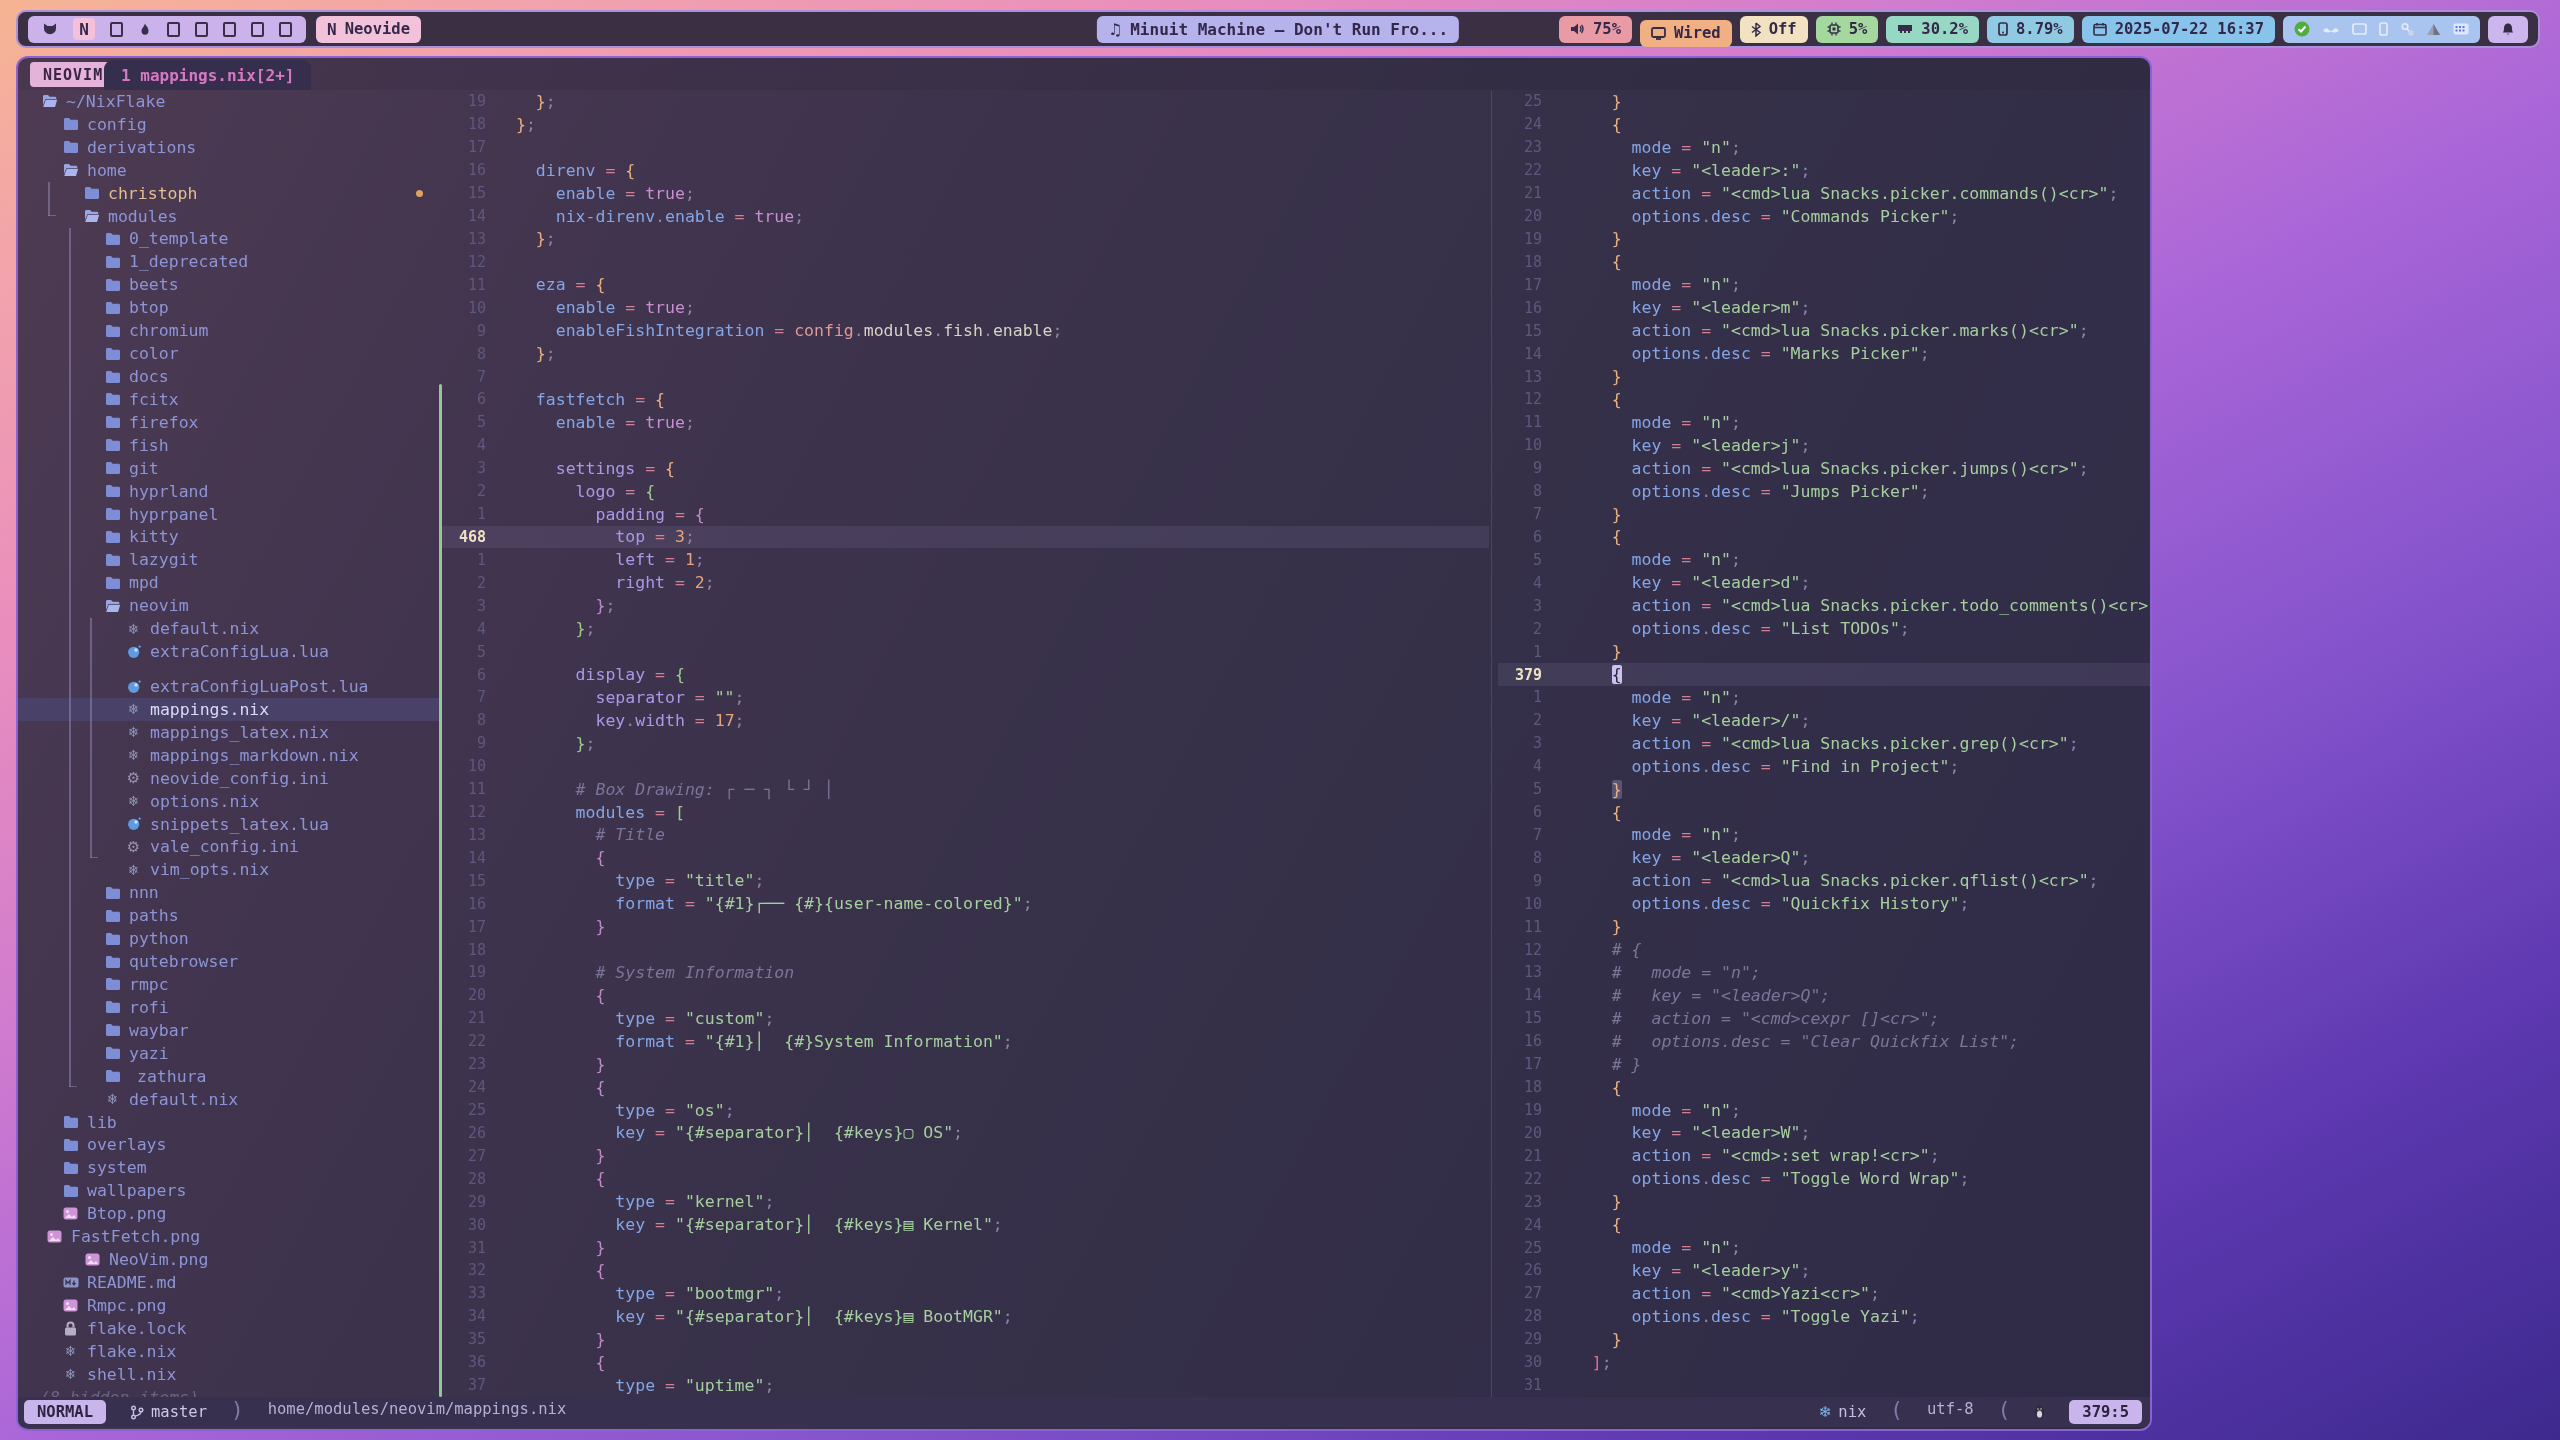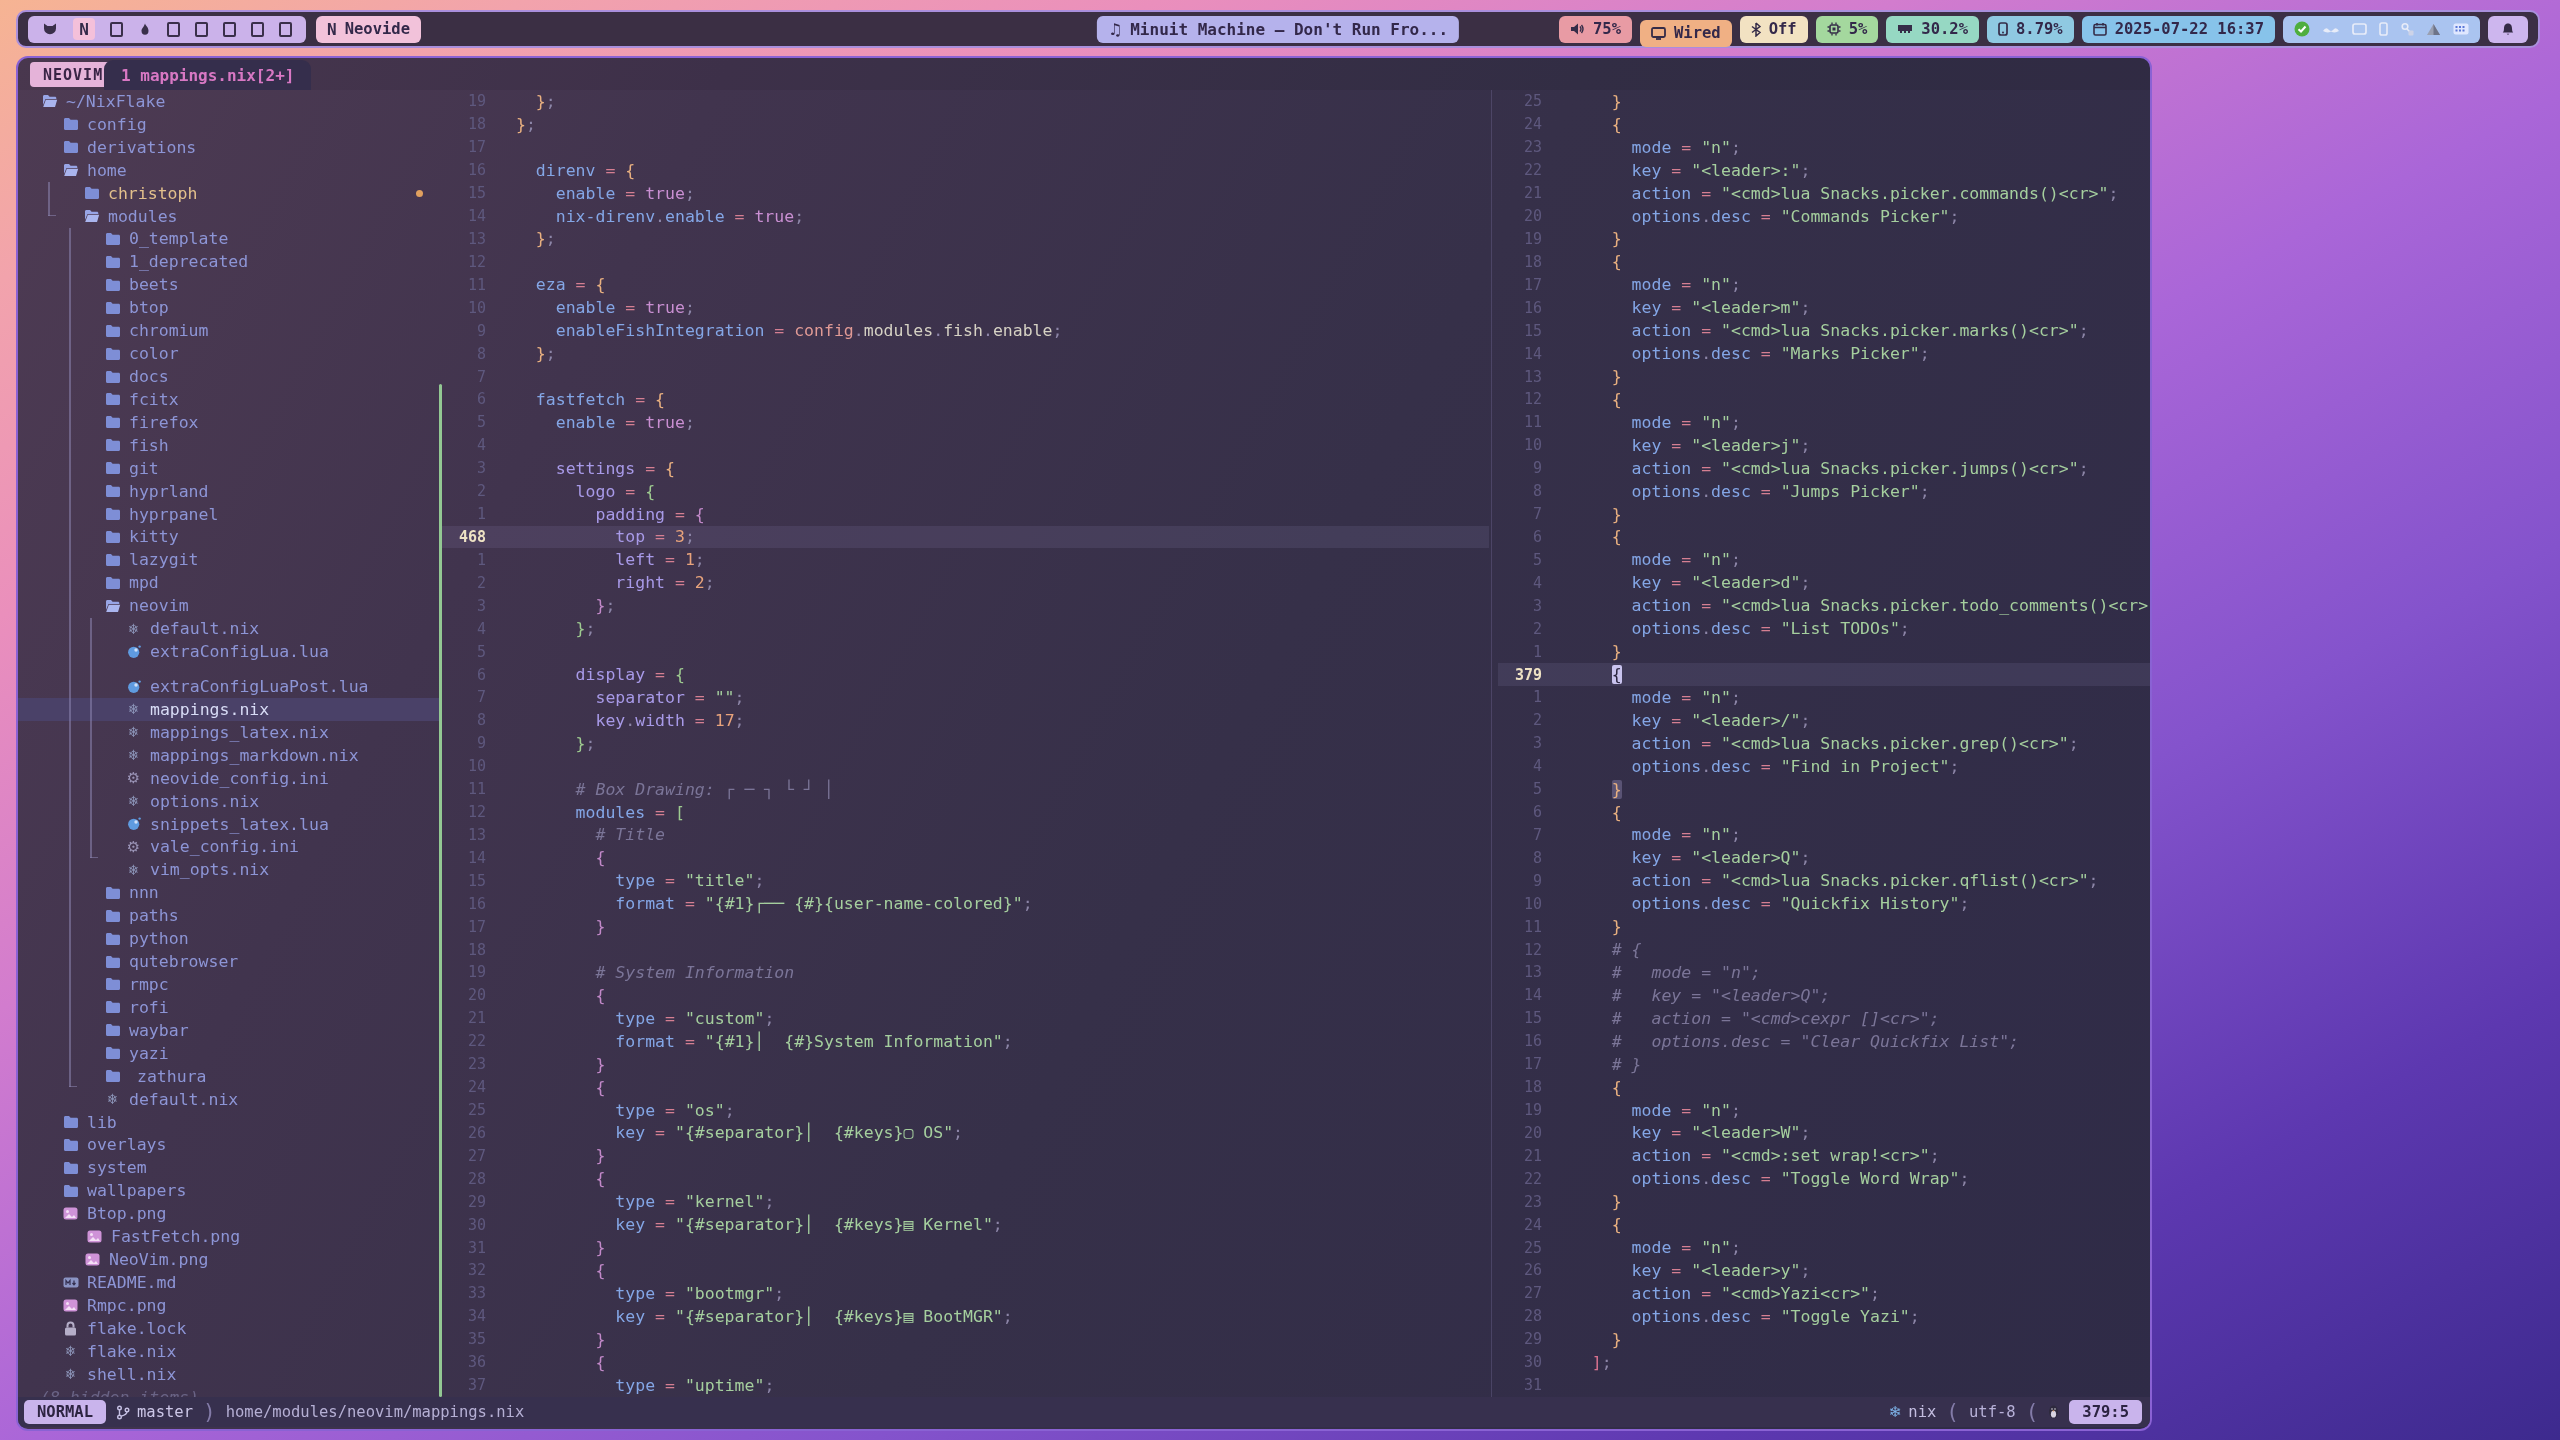--- a/index.html
+++ b/index.html
@@ -59,21 +59,21 @@
   .tk-id{color:#84a6e6}.tk-at{color:#a89ae8}.tk-op{color:#d57f92}.tk-num{color:#e8a37c}
   .tk-bool{color:#c98fd2}.tk-str{color:#a5cf9e}.tk-b1{color:#e9b080}.tk-b2{color:#9ecb90}
   .tk-b3{color:#c289c9}.tk-lb{color:#d9728f}.tk-pn{color:#8d86a8}
   .tk-cm{color:#7b7598;font-style:italic}
   .tk-var{color:#e09a95}.tk-fld{color:#d6d2c4}.tk-w{color:#c8c4dc}
   .tk-cur{background:#c9c3ee;color:#2c2640;border-radius:2px}
   .tk-mp{color:#e9b080;background:rgba(190,180,230,.28);border-radius:2px}
   
   .statusbar{position:absolute;left:0;top:1339px;width:100%;height:30px;background:#37304e;
     display:flex;align-items:center;justify-content:space-between;font-size:15.5px;color:#b7b1d8}
-  .sb-left,.sb-right{display:flex;align-items:center;gap:10px}
+  .sb-left,.sb-right{display:flex;gap:24px}
   .sb-left{margin-left:6px}.sb-right{margin-right:8px}
   .sb-badge{background:#c9b4ec;color:#2d2442;font-weight:bold;border-radius:5px;height:24px;
     display:flex;align-items:center;padding:0 13px}
   .sb-sep{color:#837ba8;font-size:21px;font-weight:normal;line-height:1}
   .sb-branch{display:flex;align-items:center;gap:7px;color:#cdc7e8}
   .sb-path{color:#b5afd4}
   .sb-ft{display:flex;align-items:center;gap:7px;color:#c3bde0}
   .i-nix-sb{color:#7db2e8;font-size:15px;font-family:"DejaVu Sans",sans-serif}
 </style>
 </head>
@@ -639,21 +639,21 @@
       <div class="trow" style="padding-left: 43px;">
         <span class="ti">
           <svg width="15" height="13" viewBox="0 0 15 13">
             <rect x="0.5" y="0.5" width="14" height="12" rx="2.5" fill="#cf93d8"></rect>
             <circle cx="4.5" cy="4.5" r="1.5" fill="#f4e0f6"></circle>
             <path d="M2 11 L6 7 L9 10 L11 8 L13 11 Z" fill="#f4e0f6"></path>
           </svg>
         </span>
         <span>Btop.png</span>
       </div>
-      <div class="trow" style="padding-left: 67px;">
+      <div class="trow" style="padding-left: 27px;">
         <span class="ti">
           <svg width="15" height="13" viewBox="0 0 15 13">
             <rect x="0.5" y="0.5" width="14" height="12" rx="2.5" fill="#cf93d8"></rect>
             <circle cx="4.5" cy="4.5" r="1.5" fill="#f4e0f6"></circle>
             <path d="M2 11 L6 7 L9 10 L11 8 L13 11 Z" fill="#f4e0f6"></path>
           </svg>
         </span>
         <span>FastFetch.png</span>
       </div>
       <div class="trow" style="padding-left: 65px;">

